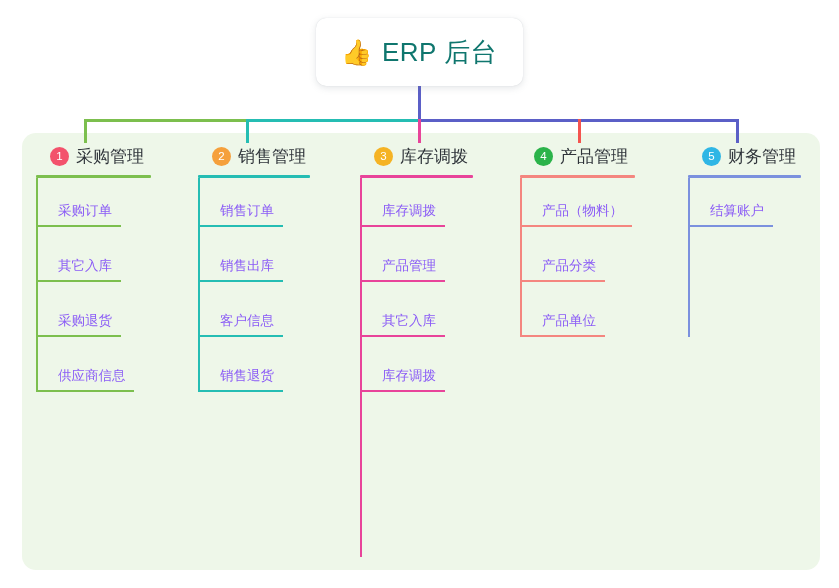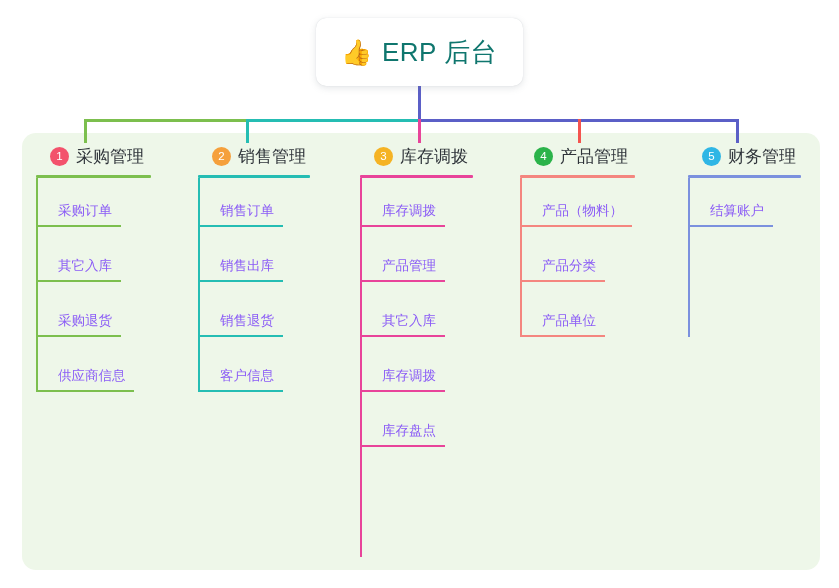--- a/index.html
+++ b/index.html
@@ -195,25 +195,25 @@
           <div class="spine" style="background: rgb(37, 189, 179); height: 214px;"></div>
           <div class="item">
             <span class="item-label">销售订单</span>
             <div class="item-rule" style="width: 85px; background: rgb(37, 189, 179);"></div>
           </div>
           <div class="item">
             <span class="item-label">销售出库</span>
             <div class="item-rule" style="width: 85px; background: rgb(37, 189, 179);"></div>
           </div>
           <div class="item">
+            <span class="item-label">客户信息</span>
+            <div class="item-rule" style="width: 85px; background: rgb(37, 189, 179);"></div>
+          </div>
+          <div class="item">
             <span class="item-label">销售退货</span>
-            <div class="item-rule" style="width: 85px; background: rgb(37, 189, 179);"></div>
-          </div>
-          <div class="item">
-            <span class="item-label">客户信息</span>
             <div class="item-rule" style="width: 85px; background: rgb(37, 189, 179);"></div>
           </div>
         </div>
       </div>
       <div class="col" style="left: 360px;">
         <div class="col-head">
           <span class="badge" style="background: rgb(245, 179, 36);">3</span>
           <span class="col-title">库存调拨</span>
         </div>
         <div class="head-rule" style="width: 113px; background: rgb(232, 68, 154);"></div>
@@ -228,24 +228,20 @@
             <div class="item-rule" style="width: 85px; background: rgb(232, 68, 154);"></div>
           </div>
           <div class="item">
             <span class="item-label">其它入库</span>
             <div class="item-rule" style="width: 85px; background: rgb(232, 68, 154);"></div>
           </div>
           <div class="item">
             <span class="item-label">库存调拨</span>
             <div class="item-rule" style="width: 85px; background: rgb(232, 68, 154);"></div>
           </div>
-          <div class="item">
-            <span class="item-label">库存盘点</span>
-            <div class="item-rule" style="width: 85px; background: rgb(232, 68, 154);"></div>
-          </div>
         </div>
       </div>
       <div class="col" style="left: 520px;">
         <div class="col-head">
           <span class="badge" style="background: rgb(43, 179, 74);">4</span>
           <span class="col-title">产品管理</span>
         </div>
         <div class="head-rule" style="width: 115px; background: rgb(244, 134, 127);"></div>
         <div class="items">
           <div class="spine" style="background: rgb(244, 134, 127); height: 159px;"></div>

